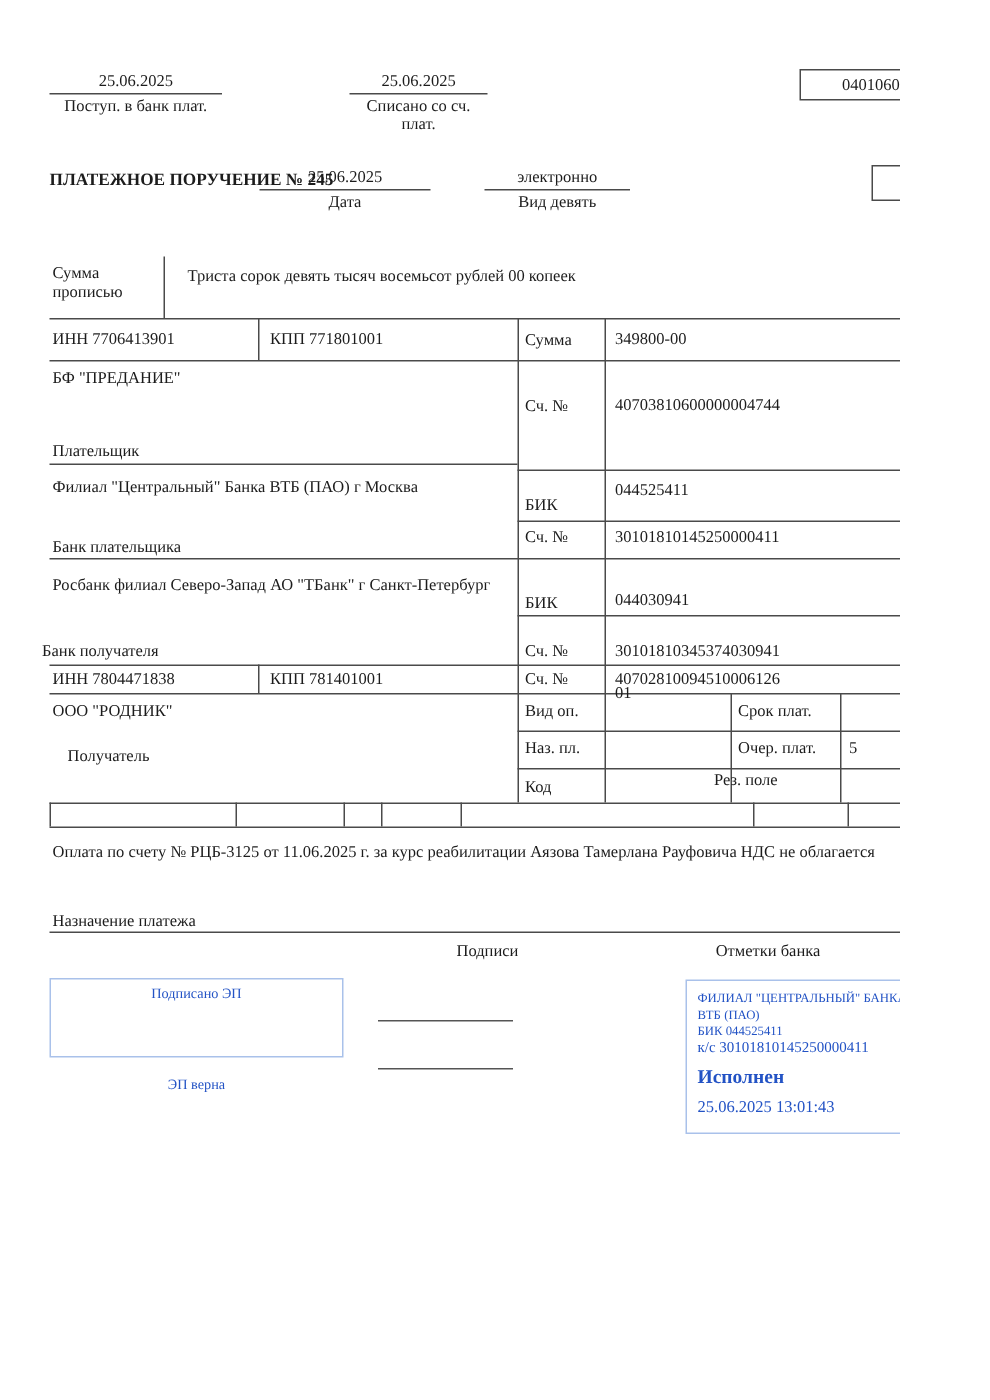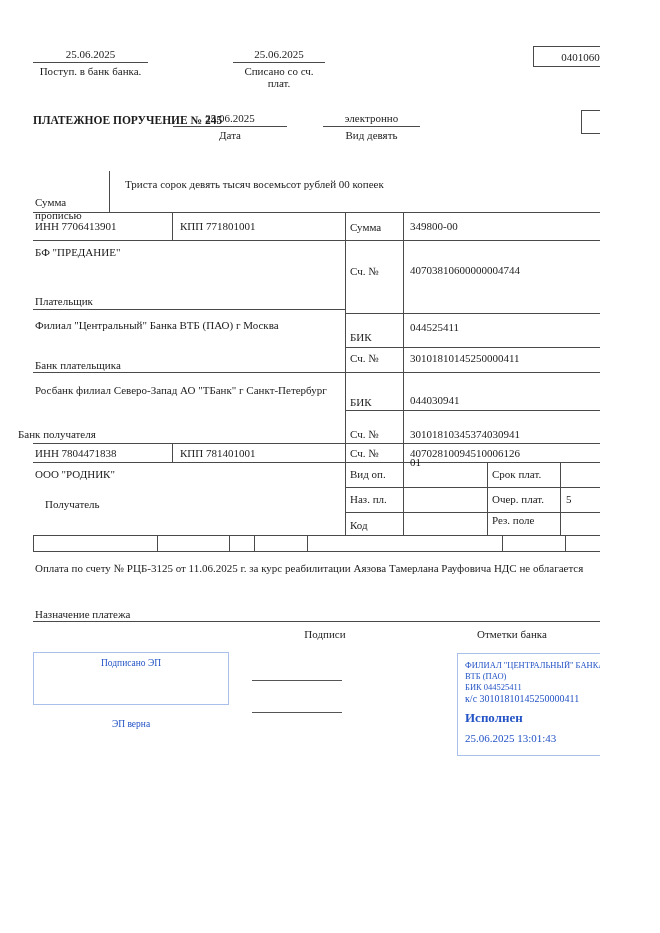--- a/index.html
+++ b/index.html
@@ -2,40 +2,40 @@
 <html><head>
 <meta charset="utf-8">
 <style>
   html,body{margin:0;padding:0;background:#ffffff;}
   .doc{
     position:relative;width:600px;height:933px;background:#ffffff;
     font-family:"Liberation Serif","DejaVu Serif",serif;
     color:#1c1c1c;font-size:11px;overflow:hidden;
   }
   .t{position:absolute;white-space:nowrap;line-height:13px;}
-  .wrap{white-space:normal;margin-top:20px;}
+  .wrap{white-space:normal;}
   .b{font-weight:bold;}
   .ctr{text-align:center;}
   .hline{position:absolute;height:0;border-top:1px solid #4a4a4a;}
   .vline{position:absolute;width:0;border-left:1px solid #4a4a4a;}
   .ubox{position:absolute;border:1px solid #4a4a4a;box-sizing:border-box;text-align:center;}
   .grp{position:absolute;text-align:center;}
   .grp .val{border-bottom:1px solid #4a4a4a;padding-bottom:2px;}
   .grp .lbl{margin-top:2px;}
   .stamp{position:absolute;box-sizing:border-box;border:1px solid #a9c1ea;}
   .blue{color:#2353c5;}
 </style>
 </head>
 <body>
 
 <div class="doc">
 
   <div class="grp" style="left:33px;top:48px;width:115px;">
     <div class="val">25.06.2025</div>
-    <div class="lbl">Поступ. в банк банка.</div>
+    <div class="lbl">Поступ. в банк плат.</div>
   </div>
   <div class="grp" style="left:233px;top:48px;width:92px;">
     <div class="val">25.06.2025</div>
     <div class="lbl">Списано со сч. плат.</div>
   </div>
   <div class="ubox" style="left:533px;top:46px;width:95px;height:21px;line-height:20px;">0401060</div>
 
   <div class="t b" style="left:33px;top:114px;font-size:11.5px;">ПЛАТЕЖНОЕ ПОРУЧЕНИЕ № 245</div>
   <div class="grp" style="left:173px;top:112px;width:114px;">
     <div class="val">25.06.2025</div>
@@ -94,40 +94,40 @@
   <div class="t" style="left:35px;top:319px;">Филиал "Центральный" Банка ВТБ (ПАО) г Москва</div>
   <div class="t" style="left:350px;top:331px;">БИК</div>
   <div class="t" style="left:410px;top:321px;">044525411</div>
   <div class="t" style="left:350px;top:352px;">Сч. №</div>
   <div class="t" style="left:410px;top:352px;">30101810145250000411</div>
   <div class="t" style="left:35px;top:359px;">Банк плательщика</div>
 
   <div class="t" style="left:35px;top:384px;">Росбанк филиал Северо-Запад АО "ТБанк" г Санкт-Петербург</div>
   <div class="t" style="left:350px;top:396px;">БИК</div>
   <div class="t" style="left:410px;top:394px;">044030941</div>
-  <div class="t" style="left:18px;top:428px;">Банк получателя</div>
+  <div class="t" style="left:28px;top:428px;">Банк получателя</div>
   <div class="t" style="left:350px;top:428px;">Сч. №</div>
   <div class="t" style="left:410px;top:428px;">30101810345374030941</div>
 
   <div class="t" style="left:35px;top:447px;">ИНН 7804471838</div>
   <div class="t" style="left:180px;top:447px;">КПП  781401001</div>
   <div class="t" style="left:350px;top:447px;">Сч. №</div>
   <div class="t" style="left:410px;top:447px;">40702810094510006126</div>
   <div class="t" style="left:35px;top:468px;">ООО "РОДНИК"</div>
 
   <div class="t" style="left:350px;top:468px;">Вид оп.</div>
   <div class="t" style="left:410px;top:456px;">01</div>
   <div class="t" style="left:492px;top:468px;">Срок плат.</div>
 
   <div class="t" style="left:350px;top:493px;">Наз. пл.</div>
   <div class="t" style="left:492px;top:493px;">Очер. плат.</div>
   <div class="t" style="left:566px;top:493px;">5</div>
 
   <div class="t" style="left:350px;top:519px;">Код</div>
-  <div class="t" style="left:492px;top:514px;">Рез. поле</div>
+  <div class="t" style="left:476px;top:514px;">Рез. поле</div>
   <div class="t" style="left:35px;top:498px;margin-left:10px;">Получатель</div>
 
   <div class="t" style="left:35px;top:562px;">Оплата по счету № РЦБ-3125 от 11.06.2025 г. за курс реабилитации Аязова Тамерлана Рауфовича НДС не облагается</div>
   <div class="t" style="left:35px;top:608px;">Назначение платежа</div>
   <div class="hline" style="left:33px;top:621px;width:594px;"></div>
 
   <div class="t" style="left:280px;top:628px;width:90px;text-align:center;">Подписи</div>
   <div class="t" style="left:462px;top:628px;width:100px;text-align:center;">Отметки банка</div>
 
   <div class="stamp ctr blue" style="left:33px;top:652px;width:196px;height:53px;padding-top:4px;">

